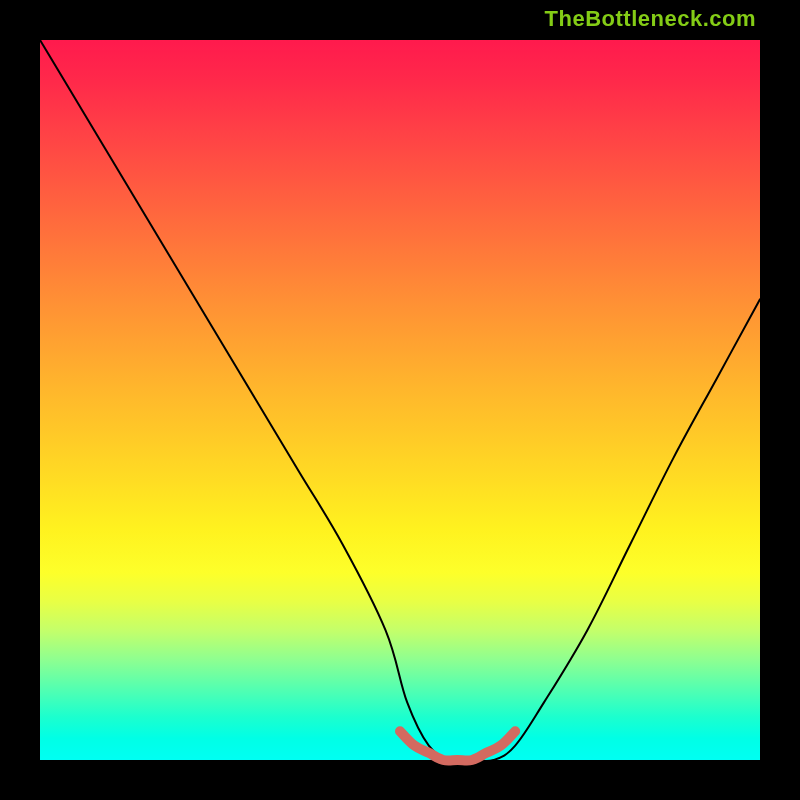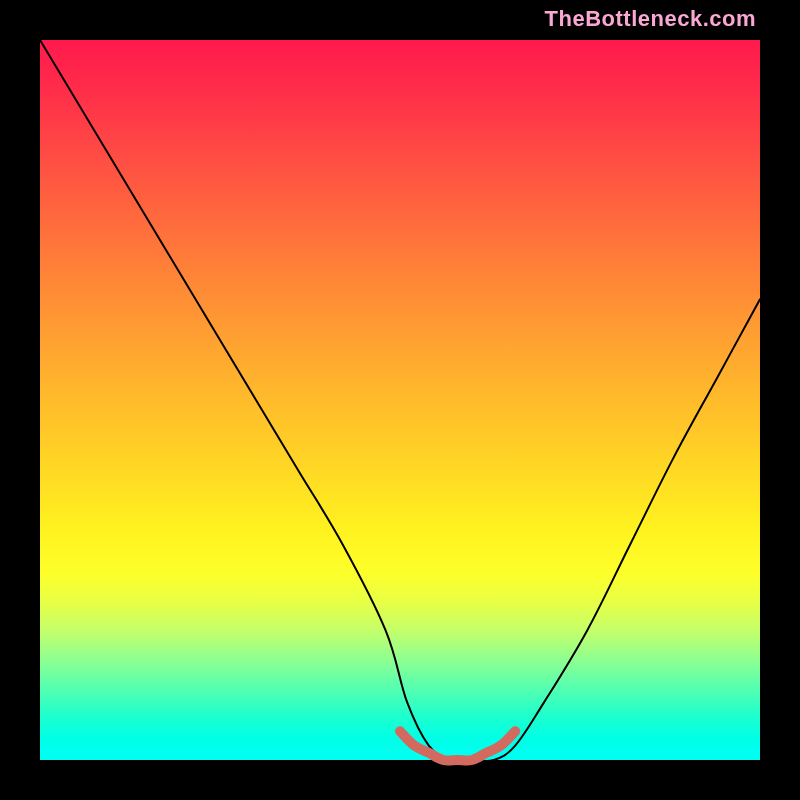--- a/index.html
+++ b/index.html
@@ -41,21 +41,21 @@
       #00ffe6 97%,
       #00fff3 100%
     );
   }
   .watermark {
     position: absolute;
     top: 6px;
     right: 44px;
     font-size: 22px;
     font-weight: 600;
-    color: #f9a8d4;
+    color: #84cc16;
     letter-spacing: 0.5px;
     user-select: none;
   }
   svg.curves {
     position: absolute;
     left: 0;
     top: 0;
     width: 720px;
     height: 720px;
     overflow: visible;

